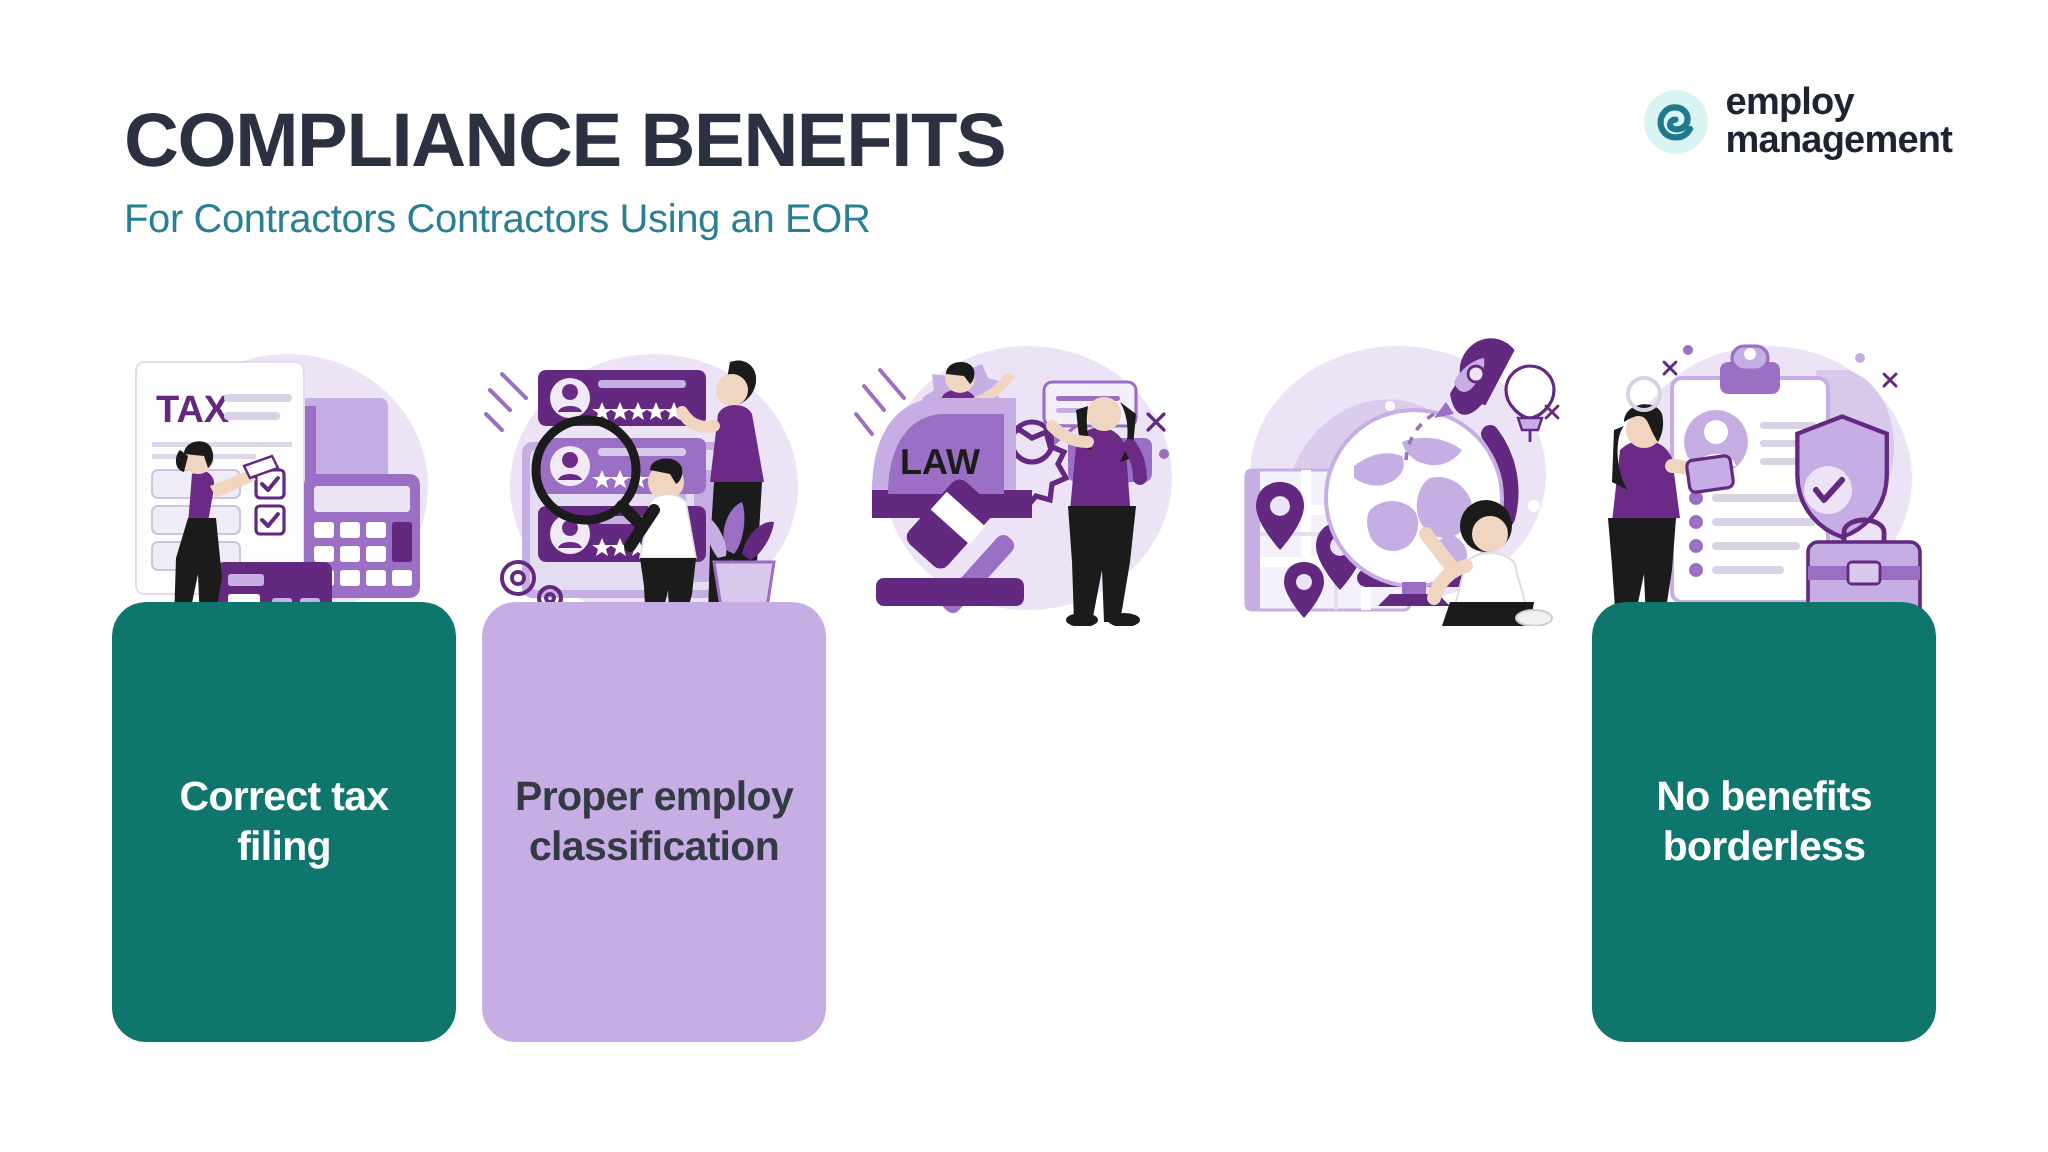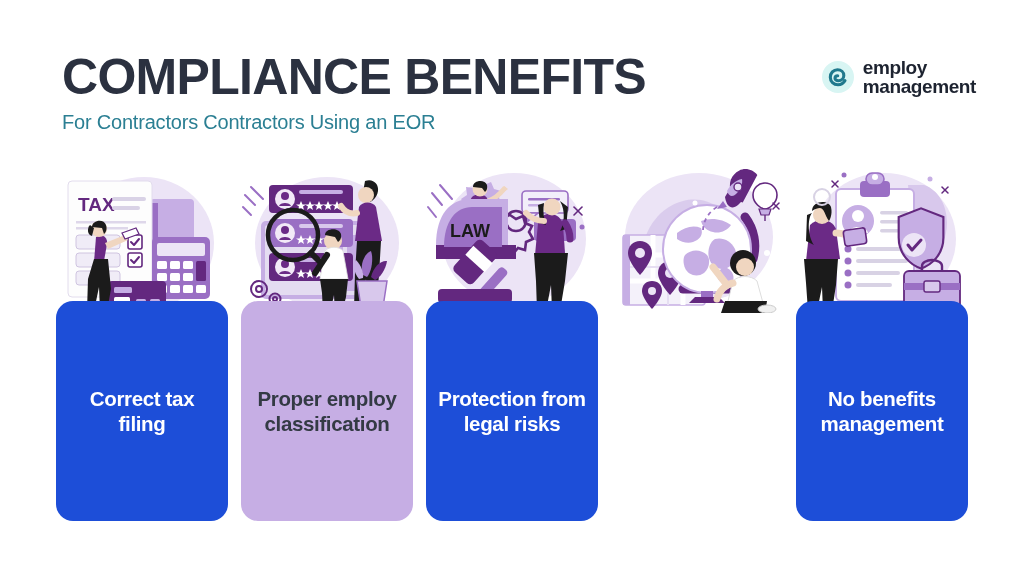--- a/index.html
+++ b/index.html
@@ -8,30 +8,30 @@
     background:#ffffff;
     font-family:"Liberation Sans", sans-serif;
     overflow:hidden;
     position:relative;
   }
   .canvas{position:absolute;inset:0;}
 
   
   .header{position:absolute;left:62px;top:52px;}
   .title{
-    font-size:50px;font-weight:bold;color:#2b3140;
+    font-size:38px;font-weight:bold;color:#2b3140;
     letter-spacing:-0.7px;line-height:1;margin:0;white-space:nowrap;
   }
   .subtitle{
     font-size:20px;font-weight:500;color:#2b7f93;
     letter-spacing:-0.2px;margin:9px 0 0 0;white-space:nowrap;
   }
 
   
-  .logo{position:absolute;right:48px;top:58px;display:flex;align-items:center;gap:6px;}
+  .logo{position:absolute;right:48px;top:42px;display:flex;align-items:center;gap:6px;}
   .logo-mark{width:38px;height:38px;position:relative;flex:none;}
   .logo-words{display:flex;flex-direction:column;line-height:1.02;}
   .logo-words span{
     font-size:19px;font-weight:bold;color:#1d2330;letter-spacing:-0.4px;
   }
 
   
   .cards{
     position:absolute;left:56px;top:163px;width:912px;height:358px;
     display:flex;gap:13px;align-items:center;
@@ -43,21 +43,21 @@
     position:absolute;left:-4px;top:0;width:180px;height:150px;
     overflow:hidden;
   }
   .illus svg{display:block;width:180px;height:150px;}
   .card{
     position:absolute;left:0;bottom:0;width:172px;height:220px;
     border-radius:17px;
     display:flex;align-items:center;justify-content:center;
     box-sizing:border-box;padding:0 8px;
   }
-  .card.dark{background:#1d4ed8;}
+  .card.dark{background:#0f766e;}
   .card.light{background:#c6aee4;}
   .card-label{
     font-size:20.5px;font-weight:bold;text-align:center;
     line-height:1.22;letter-spacing:-0.35px;
   }
   .card.dark .card-label{color:#ffffff;}
   .card.light .card-label{color:#333a44;}
 </style>
 </head>
 <body>
@@ -282,23 +282,20 @@
             <line x1="18" y1="22" x2="30" y2="36"></line>
             <line x1="6" y1="44" x2="14" y2="54"></line>
           </g>
           <g stroke="#63287f" stroke-width="1.6" stroke-linecap="round">
             <line x1="152" y1="44" x2="160" y2="52"></line>
             <line x1="160" y1="44" x2="152" y2="52"></line>
           </g>
           <circle cx="160" cy="64" r="2.5" fill="#9a6fc4"></circle>
         </svg>
       </div>
-      <div class="card dark">
-        <div class="card-label">Protection from legal risks</div>
-      </div>
     </div>
 
     <div class="card-col">
       <div class="illus">
         <svg viewBox="0 0 180 150">
           <ellipse cx="92" cy="74" rx="74" ry="64" fill="#ece4f6"></ellipse>
           <path d="M34 100c0-32 18-56 42-62 24-6 44 8 52 28l-12 40z" fill="#d4c4ea" opacity="0.75"></path>
           <path d="M52 96c8-22 20-36 32-44 10 8 20 22 24 38z" fill="#b395d8" opacity="0.7"></path>
           <rect x="16" y="72" width="82" height="70" rx="3" fill="#f4f1fa" stroke="#c6aee4" stroke-width="1.6"></rect>
           <rect x="16" y="72" width="7" height="70" fill="#c6aee4"></rect>
@@ -418,18 +415,18 @@
             <line x1="40" y1="18" x2="46" y2="24"></line>
             <line x1="46" y1="18" x2="40" y2="24"></line>
             <line x1="150" y1="24" x2="156" y2="30"></line>
             <line x1="156" y1="24" x2="150" y2="30"></line>
           </g>
           <circle cx="52" cy="12" r="2.5" fill="#9a6fc4"></circle>
           <circle cx="138" cy="16" r="2.5" fill="#c6aee4"></circle>
         </svg>
       </div>
       <div class="card dark">
-        <div class="card-label">No benefits management</div>
+        <div class="card-label">No benefits borderless</div>
       </div>
     </div>
 
   </div>
 </div>
 
 </body></html>

